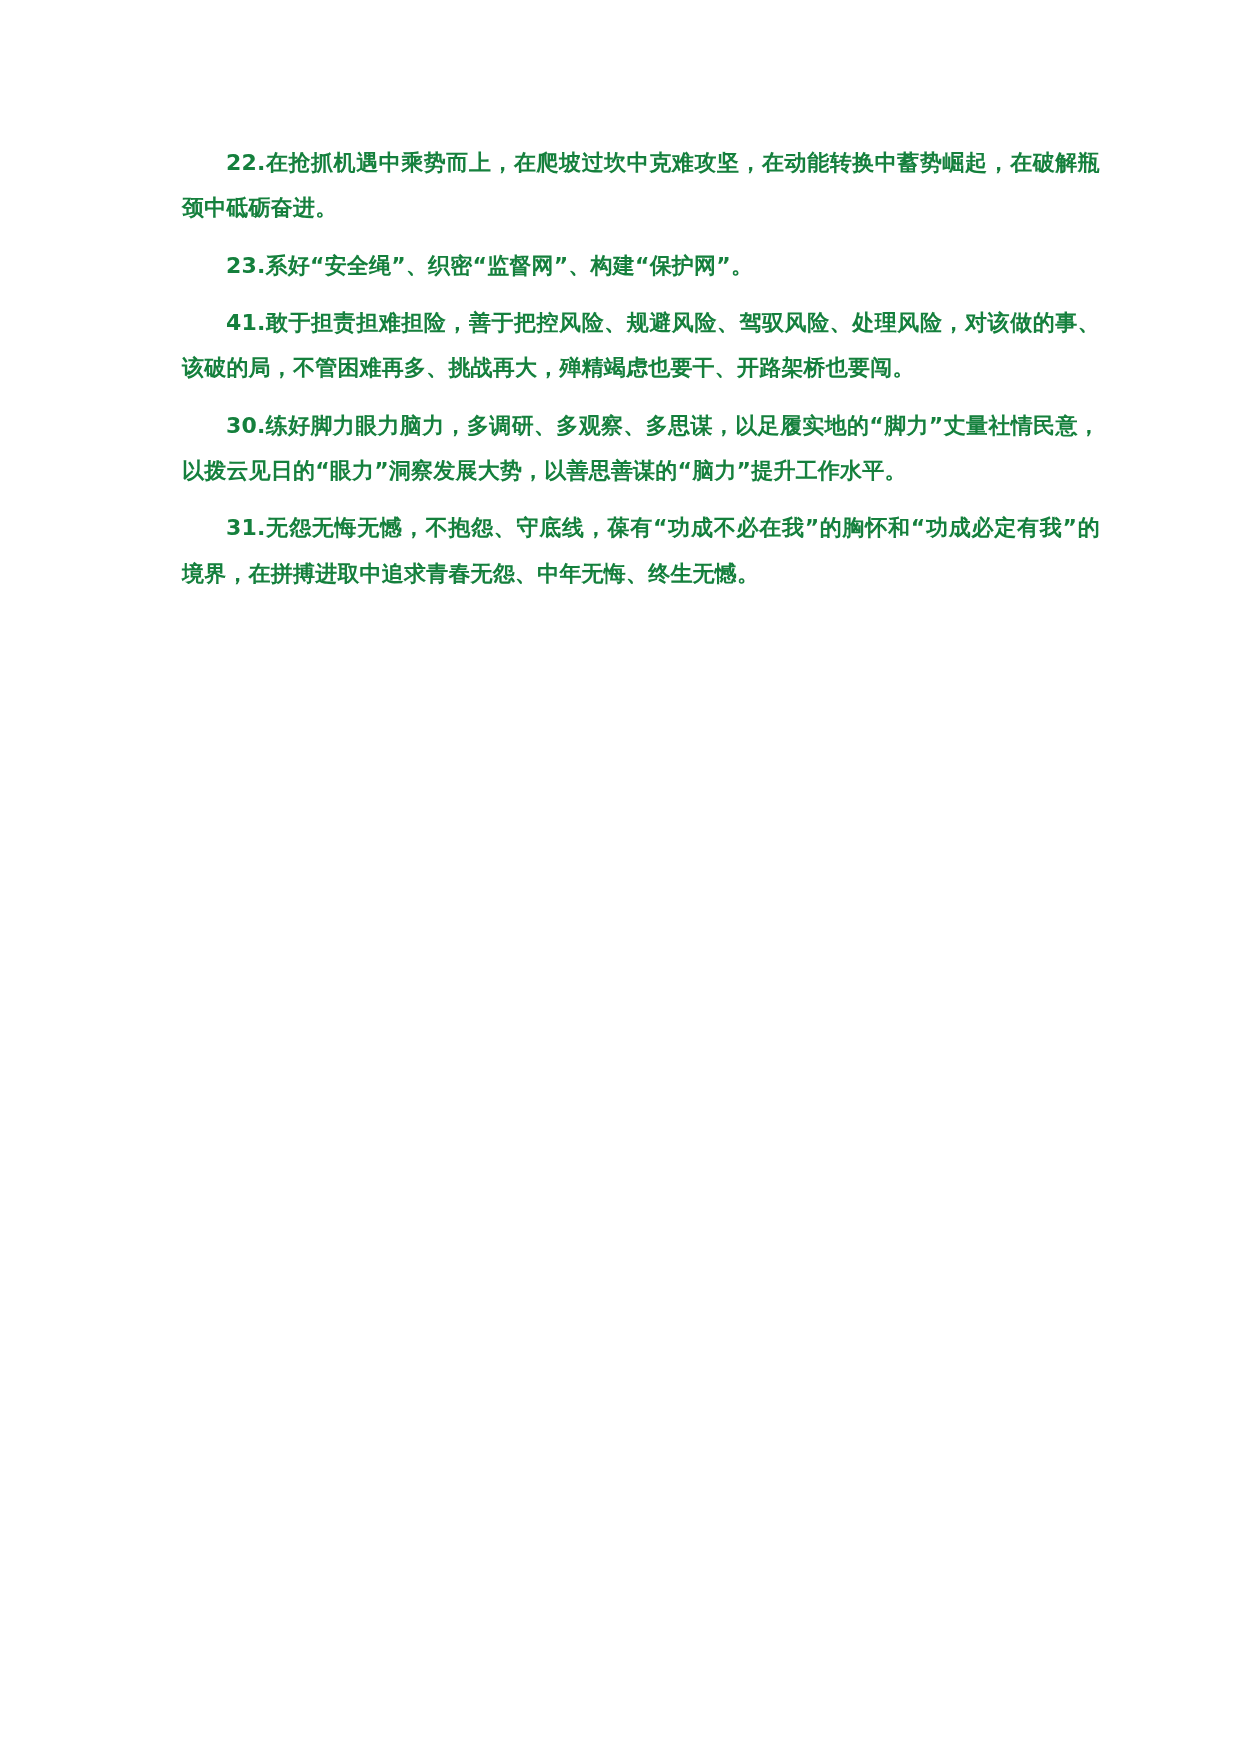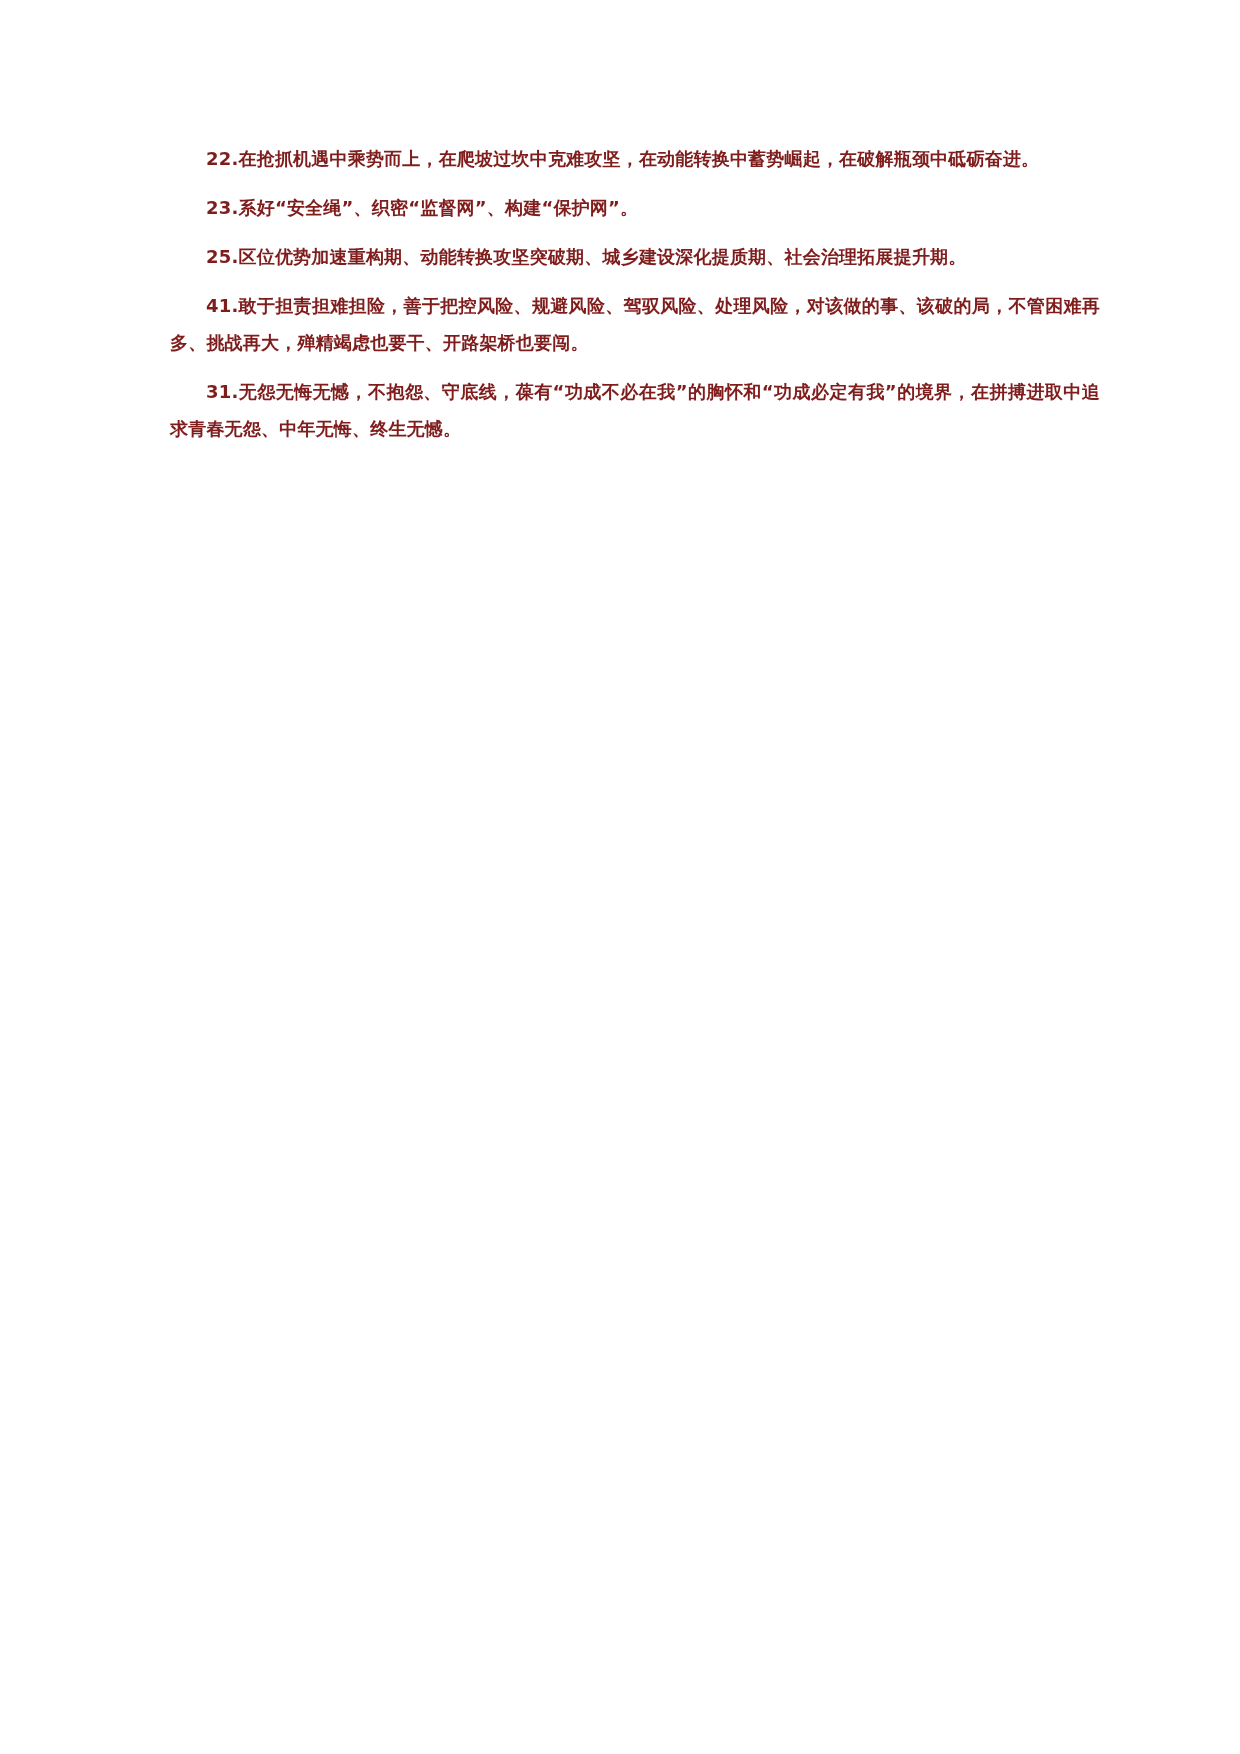--- a/index.html
+++ b/index.html
@@ -14,35 +14,35 @@
     background: #ffffff;
     margin: 0 auto;
     box-sizing: border-box;
     padding: 140px 150px 120px 170px;
     font-family: "DejaVu Sans", "Liberation Sans", sans-serif;
   }
   .doc-body {
     width: 930px;
   }
   .para {
-    font-size: 18px;
+    font-size: 22px;
     line-height: 2.06;
-    color: #7f1d1d;
+    color: #15803d;
     text-align: justify;
     text-justify: inter-ideograph;
     text-indent: 2em;
-    margin: 0 0 12px 0;
+    margin: 0 0 12px 12px;
     letter-spacing: 0.2px;
     font-weight: 600;
   }
 </style>
 </head>
 <body>
 
 <div class="page">
   <div class="doc-body">
     <p class="para">22.在抢抓机遇中乘势而上，在爬坡过坎中克难攻坚，在动能转换中蓄势崛起，在破解瓶颈中砥砺奋进。</p>
     <p class="para">23.系好“安全绳”、织密“监督网”、构建“保护网”。</p>
-    <p class="para">25.区位优势加速重构期、动能转换攻坚突破期、城乡建设深化提质期、社会治理拓展提升期。</p>
     <p class="para">41.敢于担责担难担险，善于把控风险、规避风险、驾驭风险、处理风险，对该做的事、该破的局，不管困难再多、挑战再大，殚精竭虑也要干、开路架桥也要闯。</p>
+    <p class="para">30.练好脚力眼力脑力，多调研、多观察、多思谋，以足履实地的“脚力”丈量社情民意，以拨云见日的“眼力”洞察发展大势，以善思善谋的“脑力”提升工作水平。</p>
     <p class="para">31.无怨无悔无憾，不抱怨、守底线，葆有“功成不必在我”的胸怀和“功成必定有我”的境界，在拼搏进取中追求青春无怨、中年无悔、终生无憾。</p>
   </div>
 </div>
 
 </body></html>

